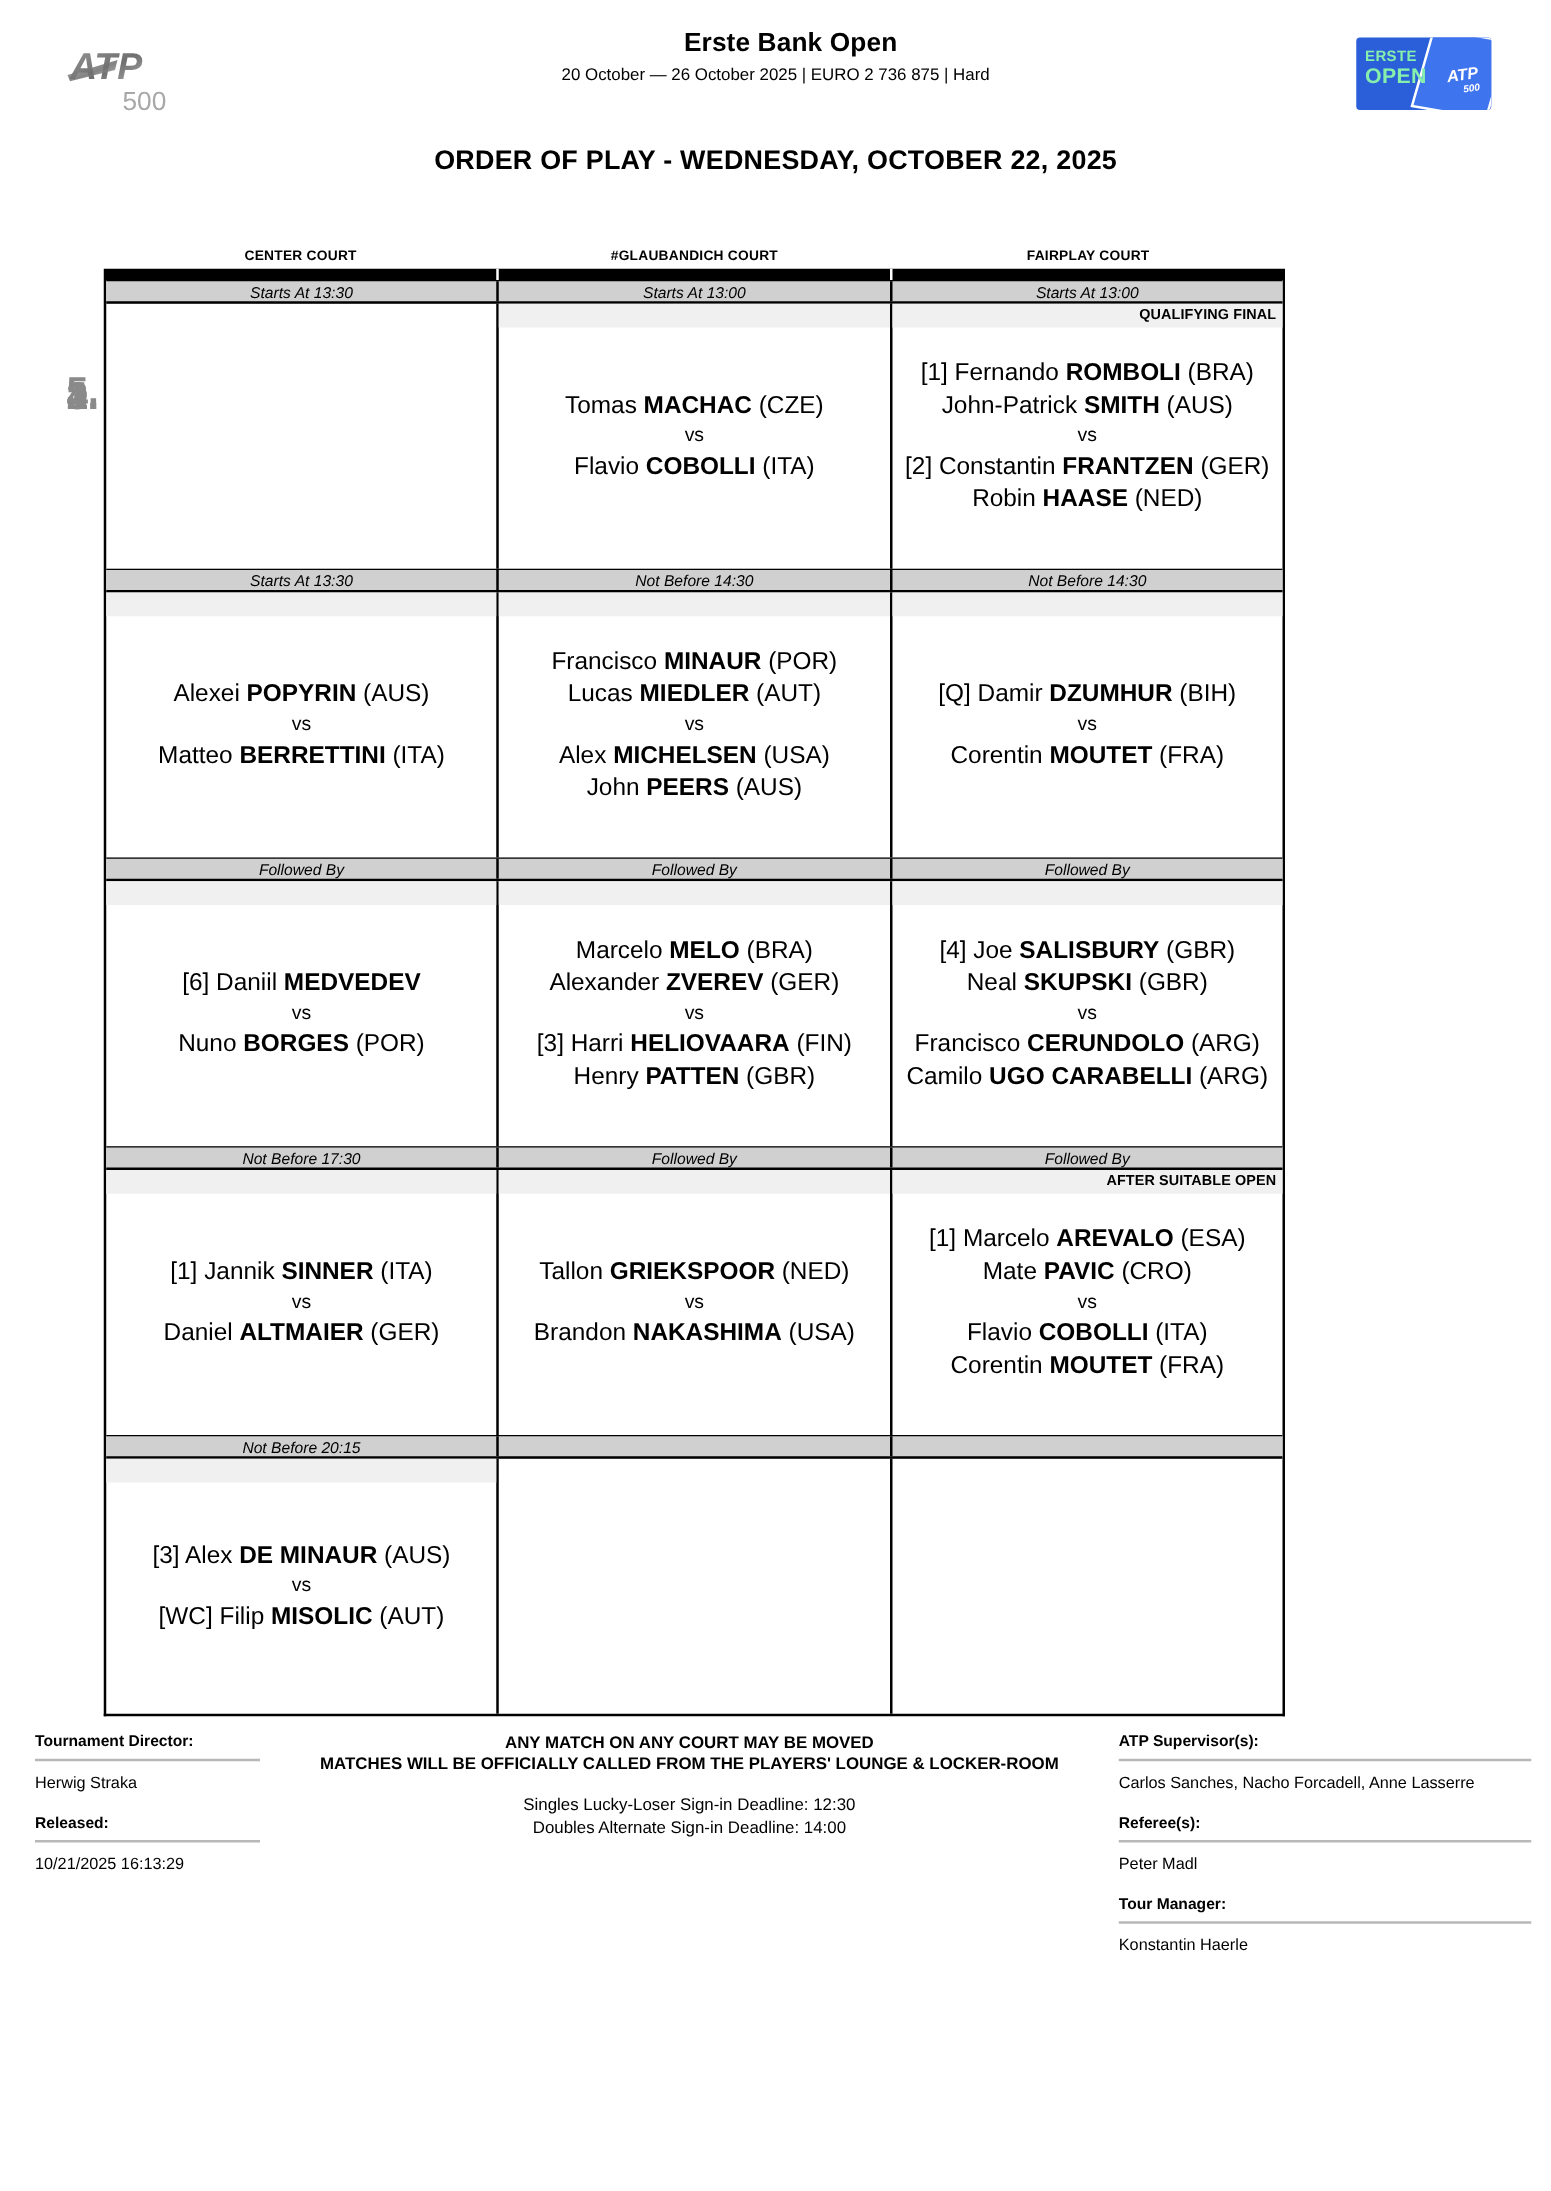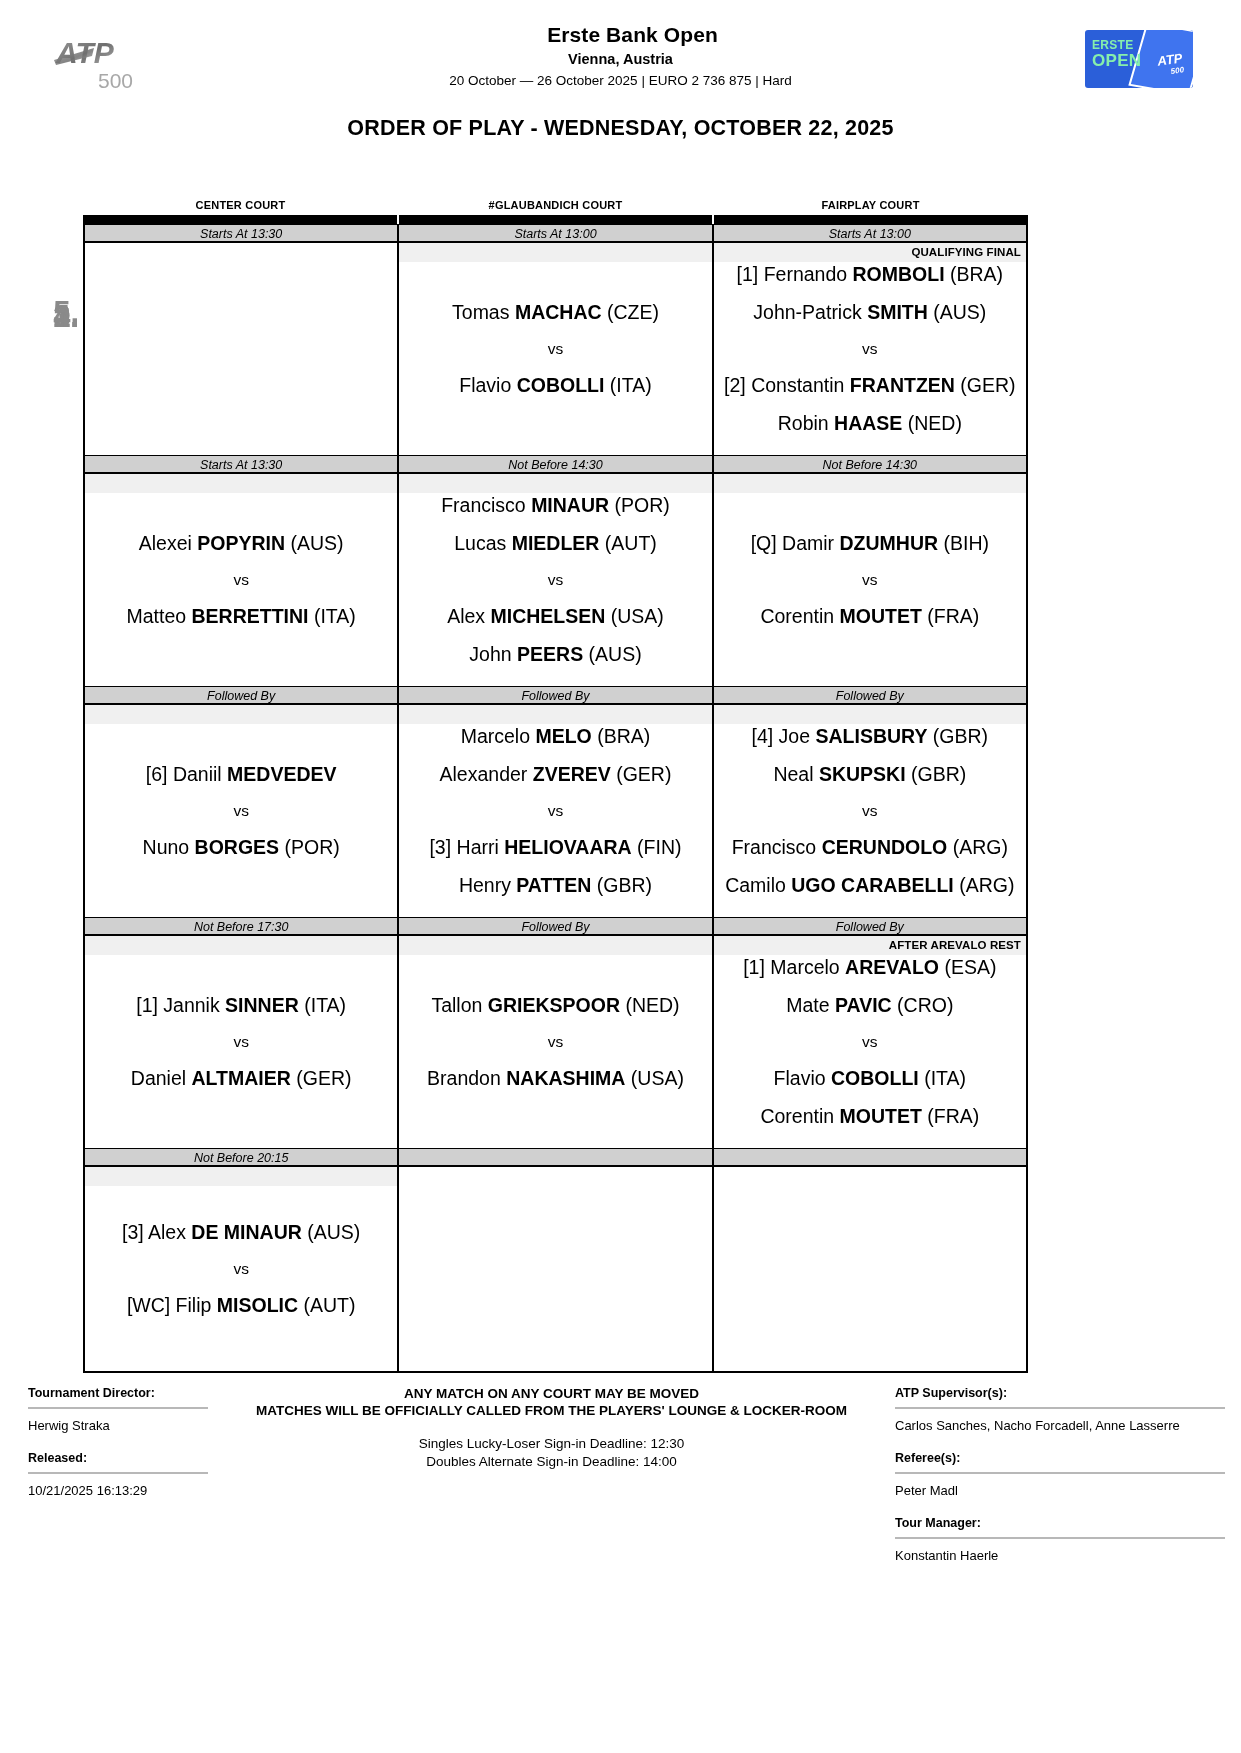--- a/index.html
+++ b/index.html
@@ -108,21 +108,20 @@
     flex: 1 1 0;
     border-right: 2px solid #000;
     border-left: 0;
     position: relative;
     padding: 0 4px;
     display: flex;
     flex-direction: column;
     align-items: center;
     justify-content: center;
     text-align: center;
-    gap: 12px;
   }
   .mcell:last-child { border-right: none; }
   .mcell .notestrip {
     position: absolute;
     top: 0; left: 0; right: 0;
     height: 19px;
     background: #f0f0f0;
     text-align: right;
     padding-right: 5px;
     font-size: 11.5px;
@@ -258,21 +257,20 @@
         </div>
         <div class="erste-atp">
           <span>ATP</span>
           <small>500</small>
         </div>
       </div>
     </div>
 
     <div class="head-center">
       <div class="tname">Erste Bank Open</div>
-      <div class="tcity">Vienna, Austria</div>
       <div class="tmeta">20 October — 26 October 2025 | EURO 2 736 875 | Hard</div>
     </div>
   </div>
 
   <div class="oop-title">ORDER OF PLAY - WEDNESDAY, OCTOBER 22, 2025</div>
 
   <div class="court-heads">
     <div class="court-head">CENTER COURT</div>
     <div class="court-head">#GLAUBANDICH COURT</div>
     <div class="court-head">FAIRPLAY COURT</div>
@@ -386,21 +384,21 @@
               <div class="vs">vs</div>
               <div class="player"><span>Daniel </span><b>ALTMAIER</b><span> (GER)</span></div>
             </div>
             <div class="mcell">
               <div class="notestrip"></div>
               <div class="player"><span>Tallon </span><b>GRIEKSPOOR</b><span> (NED)</span></div>
               <div class="vs">vs</div>
               <div class="player"><span>Brandon </span><b>NAKASHIMA</b><span> (USA)</span></div>
             </div>
             <div class="mcell">
-              <div class="notestrip">AFTER AREVALO REST</div>
+              <div class="notestrip">AFTER SUITABLE OPEN</div>
               <div class="player"><span>[1] Marcelo </span><b>AREVALO</b><span> (ESA)</span></div>
               <div class="player"><span>Mate </span><b>PAVIC</b><span> (CRO)</span></div>
               <div class="vs">vs</div>
               <div class="player"><span>Flavio </span><b>COBOLLI</b><span> (ITA)</span></div>
               <div class="player"><span>Corentin </span><b>MOUTET</b><span> (FRA)</span></div>
             </div>
           </div>
         </div>
         <div class="section">
           <div class="timebar">

